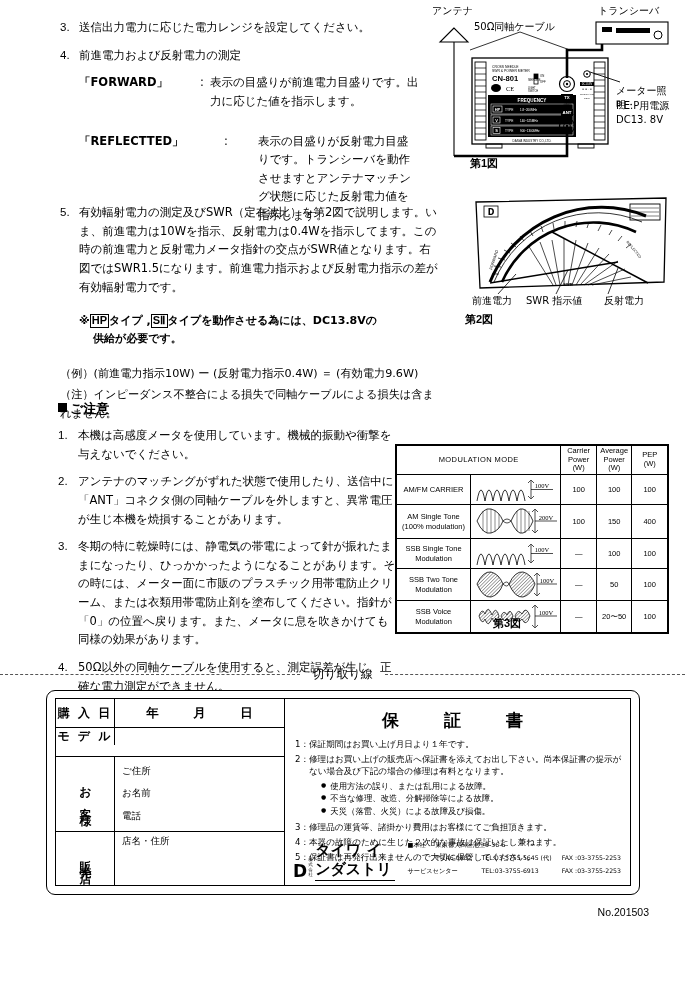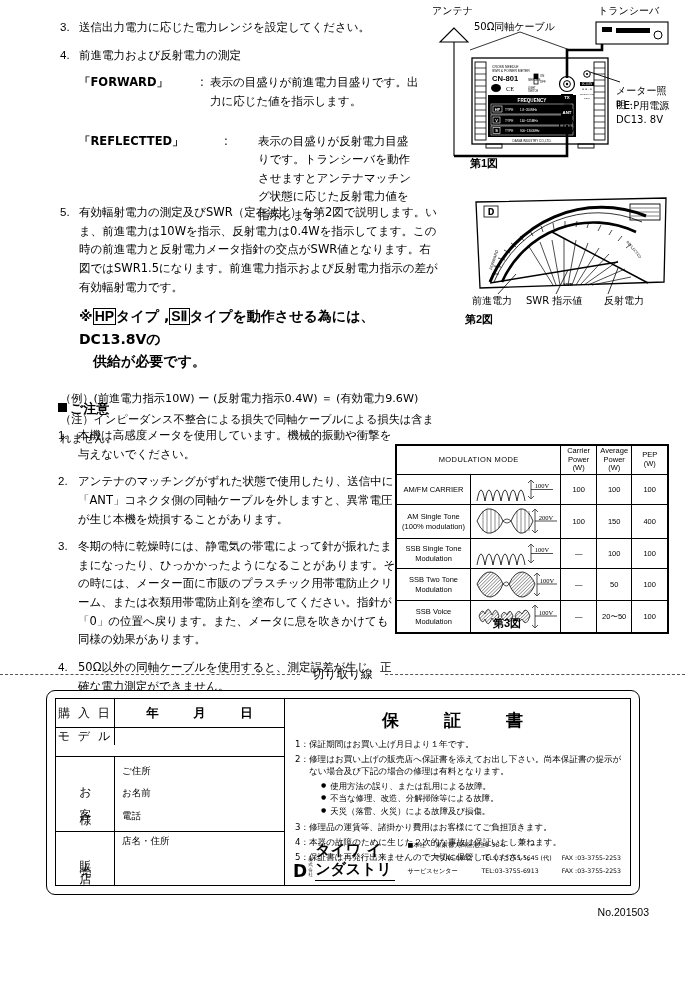--- a/index.html
+++ b/index.html
@@ -18,21 +18,21 @@
   #instr-col{left:0;top:0;width:420px;}
   .item{display:flex;margin-bottom:9px;}
   .item .no{width:19px;flex:none;text-align:left;font-size:11.5px;}
   .item .bd{flex:1;font-size:11.5px;}
 
   .defrow{display:flex;margin-top:9px;}
   .defrow .term{width:115px;flex:none;font-weight:bold;font-size:11.5px;}
   .defrow .colon{width:16px;flex:none;text-align:center;font-size:11.5px;}
   .defrow .desc{flex:1;font-size:11.5px;}
 
-  .note-strong{font-weight:bold;font-size:14px;margin-top:9px;line-height:1.6;}
+  .note-strong{font-weight:bold;font-size:11px;margin-top:16px;line-height:1.6;}
   .boxch{display:inline-block;border:1.4px solid #000;padding:0 1px;font-weight:bold;
          font-family:"Liberation Sans",sans-serif;line-height:1.05;}
   .exline{font-size:11.2px;margin-top:3px;}
 
   
   #caution{left:0;top:398px;width:400px;}
   .sec-title{font-weight:bold;font-size:13px;margin-left:28px;}
   .sec-title .sq{display:inline-block;width:9px;height:9px;background:#000;margin-right:3px;
                  vertical-align:1px;}
   .citem{display:flex;margin-top:7px;font-size:11.5px;}
@@ -65,21 +65,21 @@
 
   
   #warranty{left:46px;top:690px;width:592px;height:203px;
             border:1.3px solid #000;border-radius:9px;background:#fff;}
   #warranty-inner{position:absolute;left:8px;top:7px;width:574px;height:186px;
                   border:1.3px solid #000;display:flex;}
   #wleft{width:228px;border-right:1.3px solid #000;display:flex;flex-direction:column;}
   .wrow{display:flex;border-bottom:1px solid #000;}
   .wrow:last-child{border-bottom:none;flex:1;}
   .wlab{width:58px;flex:none;border-right:1px solid #000;display:flex;
-        align-items:center;justify-content:center;font-size:12px;font-weight:normal;
+        align-items:center;justify-content:center;font-size:12px;font-weight:bold;
         font-family:"DejaVu Sans",sans-serif;letter-spacing:2px;}
   .wlab.vert{writing-mode:vertical-rl;letter-spacing:6px;padding:4px 0;}
   .wval{flex:1;display:flex;align-items:center;padding-left:8px;font-size:12.5px;
         font-family:"DejaVu Sans",sans-serif;}
   .wval.model{font-weight:bold;font-size:13px;font-family:"Liberation Sans",sans-serif;}
   .wval.ymd{justify-content:space-around;padding:0 14px;font-weight:bold;}
   .wsub{flex:1;display:flex;flex-direction:column;justify-content:space-around;
         padding:3px 0 3px 7px;}
   .wsub div{font-size:9.5px;font-family:"DejaVu Sans",sans-serif;}
   #wright{flex:1;padding:6px 6px 0 10px;position:relative;}

